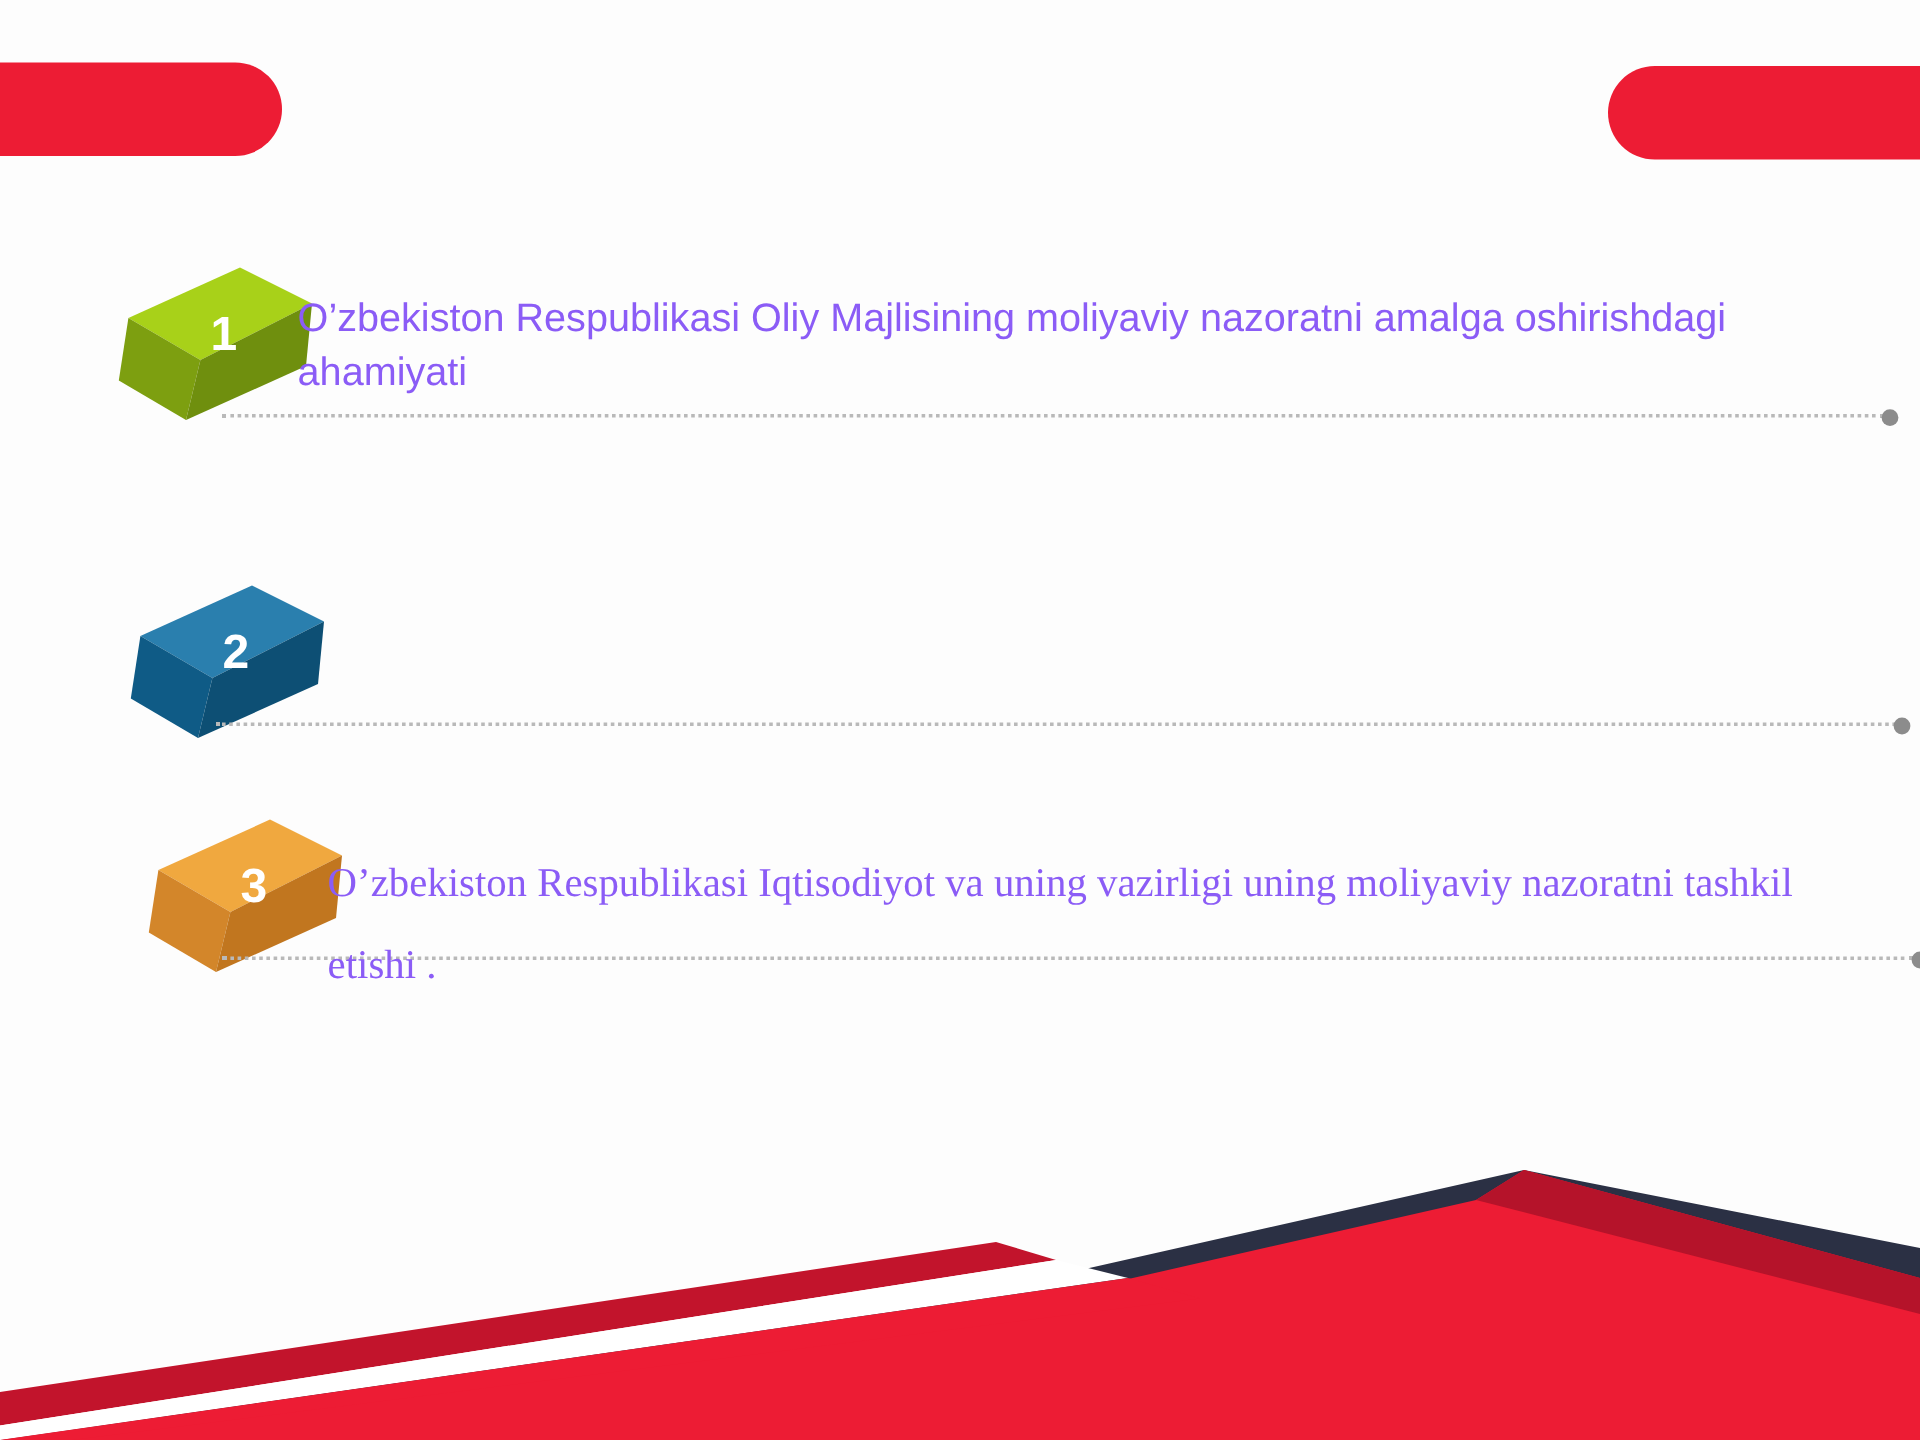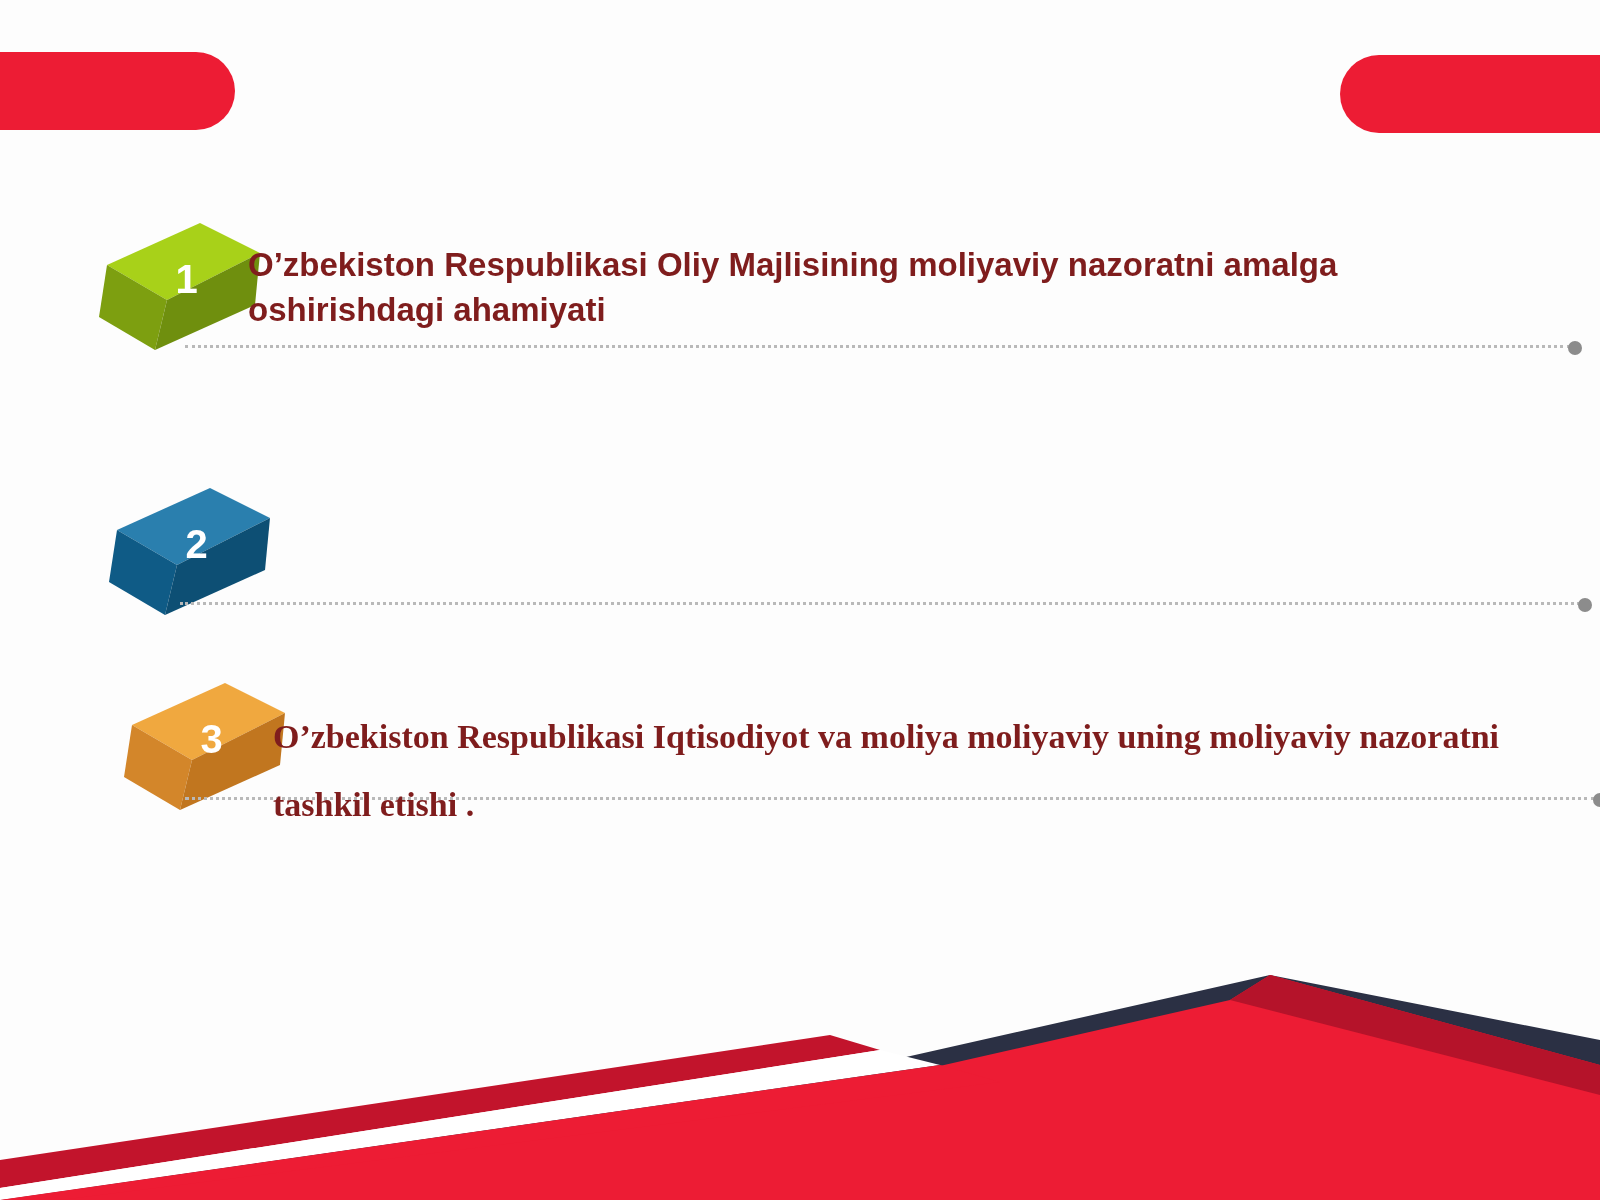--- a/index.html
+++ b/index.html
@@ -87,22 +87,22 @@
 
   .text-wrap {
     position: relative;
     margin-left: -22px;
     padding-top: 38px;
   }
 
   .item-text {
     position: relative;
     z-index: 2;
-    font-weight: bold;
-    color: #7f1d1d;
+    font-weight: normal;
+    color: #8b5cf6;
     line-height: 1.28;
   }
   .t1 {
     font-family: "Liberation Sans", sans-serif;
     font-size: 33px;
     width: 1200px;
     line-height: 1.35;
   }
   .t2, .t3 {
     font-family: "Liberation Serif", serif;
@@ -178,21 +178,21 @@
   <div class="row" id="row3">
     <div class="cube">
       <svg width="175" height="155" viewBox="0 0 175 155">
         <polygon points="12,60 105,18 165,48 72,95" fill="#f0a83f"></polygon>
         <polygon points="12,60 72,95 60,145 4,112" fill="#d3862a"></polygon>
         <polygon points="72,95 165,48 160,100 60,145" fill="#c1761f"></polygon>
       </svg>
       <div class="num">3</div>
     </div>
     <div class="text-wrap">
-      <div class="item-text t3">O’zbekiston Respublikasi Iqtisodiyot va moliya moliyaviy uning moliyaviy nazoratni tashkil etishi .</div>
+      <div class="item-text t3">O’zbekiston Respublikasi Iqtisodiyot va uning vazirligi uning moliyaviy nazoratni tashkil etishi .</div>
     </div>
     <div class="leader"></div>
   </div>
 
   <div class="bottom-shapes">
     <svg width="1600" height="240" viewBox="0 0 1600 240">
       <polygon points="0,240 1600,240 1600,80 1270,15 760,130" fill="#2b3044"></polygon>
       <polygon points="0,240 1600,240 1600,105 1270,15 1230,40 900,115" fill="#ed1c34"></polygon>
       <polygon points="1230,40 1270,15 1600,105 1600,135" fill="#b5132a"></polygon>
       <polygon points="0,200 830,75 880,90 0,228" fill="#c2142c"></polygon>

